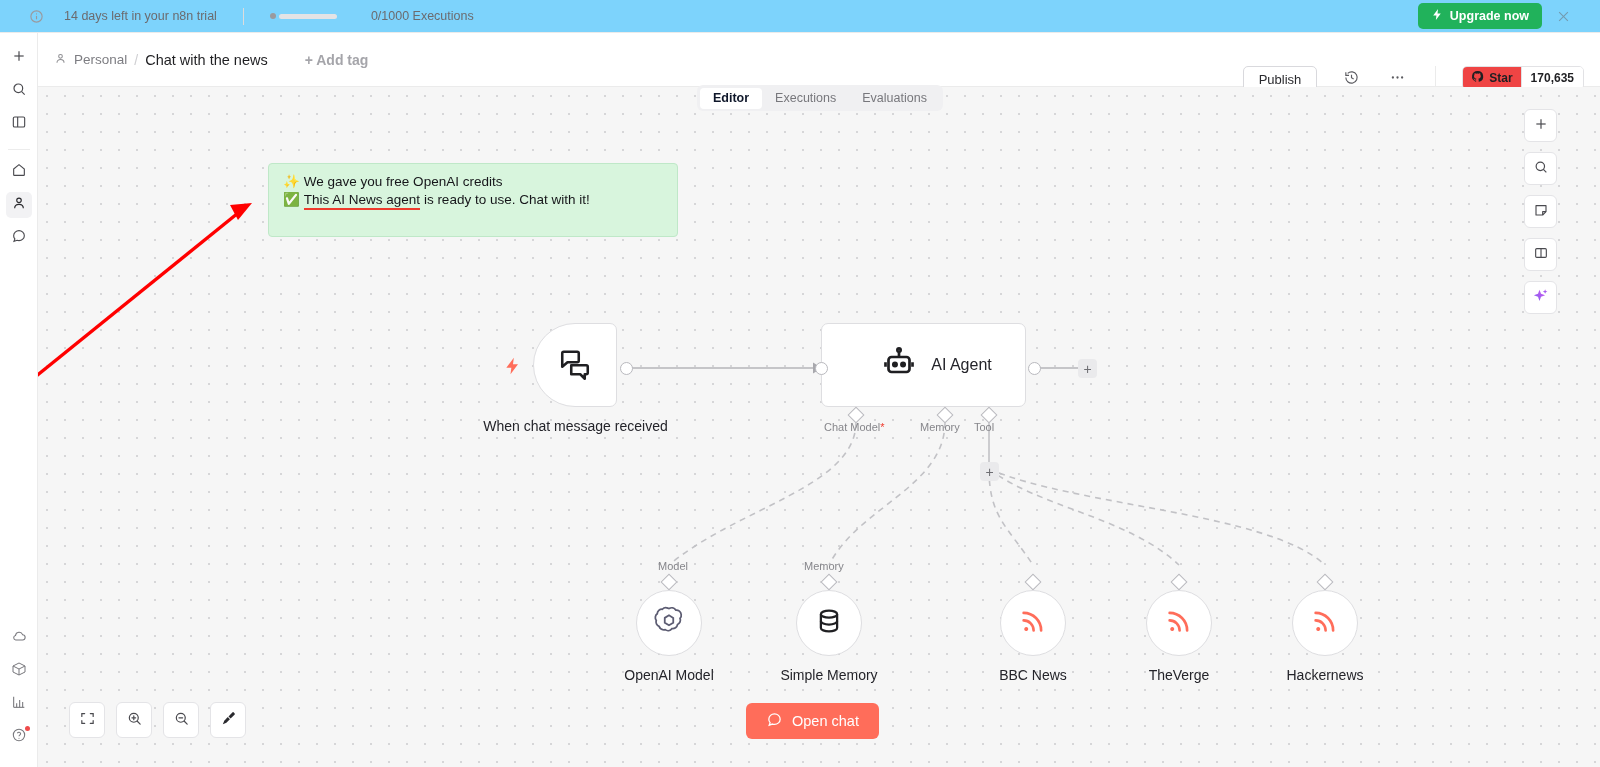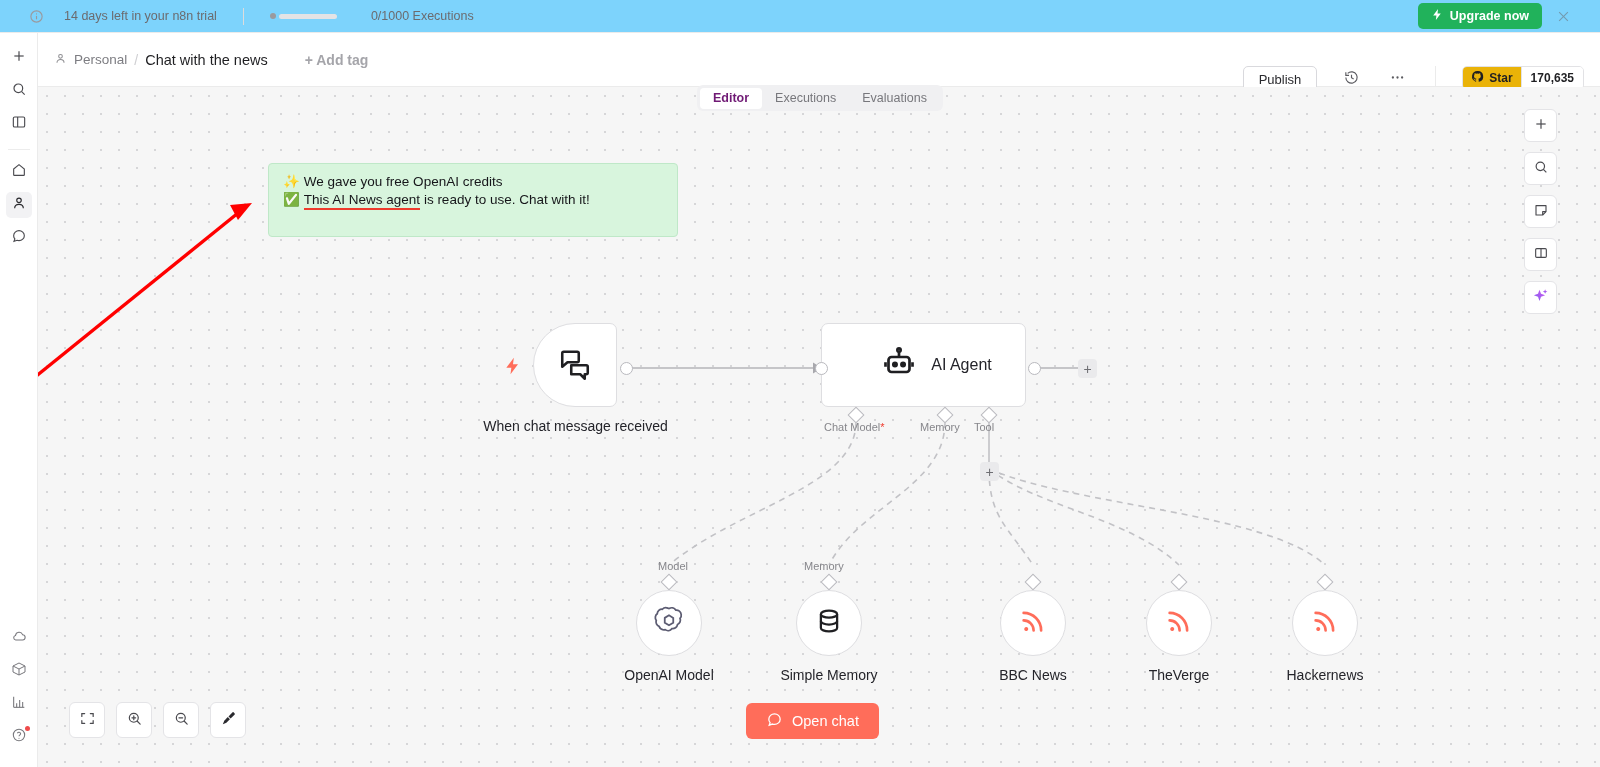--- a/index.html
+++ b/index.html
@@ -66,34 +66,34 @@
   .add-tag { font-size: 14px; color: #a5a5aa; margin-left: 30px; cursor: pointer; font-weight: bold; }
   .header-right { margin-left: auto; display: flex; align-items: flex-start; gap: 22px; margin-top: 42px; }
   .publish-btn {
     height: 28px; padding: 0 15px; border: 1px solid #d9d9dd; border-radius: 5px;
     background: #fff; font-size: 13px; color: #2a2a2e; cursor: pointer;
     font-family: "Liberation Sans", sans-serif;
   }
   .icon-btn { width: 24px; height: 24px; display: flex; align-items: center; justify-content: center; cursor: pointer; color: #5b5b60; }
   .hdr-divider { width: 1px; height: 30px; background: #ebebeb; margin: 0 4px; }
   .star-badge { display: flex; align-items: stretch; border-radius: 5px; overflow: hidden; border: 1px solid #e2e2e5; height: 24px; cursor: pointer;}
-  .star-left { background: #eab308; display: flex; align-items: center; gap: 5px; padding: 8px 8px; font-size: 12px; color: #1f1f22; font-weight: 600;}
+  .star-left { background: #ef4444; display: flex; align-items: center; gap: 5px; padding: 8px 8px; font-size: 12px; color: #1f1f22; font-weight: 600;}
   .star-count { background: #fff; display: flex; align-items: center; padding: 0 9px; font-size: 12px; color: #1f1f22; font-weight: 600; border-left: 1px solid #e2e2e5;}
 
   
   .tabs {
     position: absolute; left: 697px; top: 85px; height: 26px;
     background: #f0f0f2; border-radius: 6px; display: flex; align-items: center;
     padding: 3px; z-index: 5;
   }
   .tab {
     padding: 0 13px; height: 21px; display: flex; align-items: center;
     font-size: 12.5px; color: #77777c; border-radius: 4px; cursor: pointer;
   }
-  .tab.active { background: #fff; color: #701a75; font-weight: 600; }
+  .tab.active { background: #fff; color: #0f172a; font-weight: 600; }
 
   
   .canvas {
     position: absolute; left: 38px; top: 87px; width: 1562px; height: 680px;
     background-color: #f6f6f6;
     background-image: radial-gradient(#d6d6d8 1px, transparent 1px);
     background-size: 18px 18px;
     overflow: hidden;
   }
 

